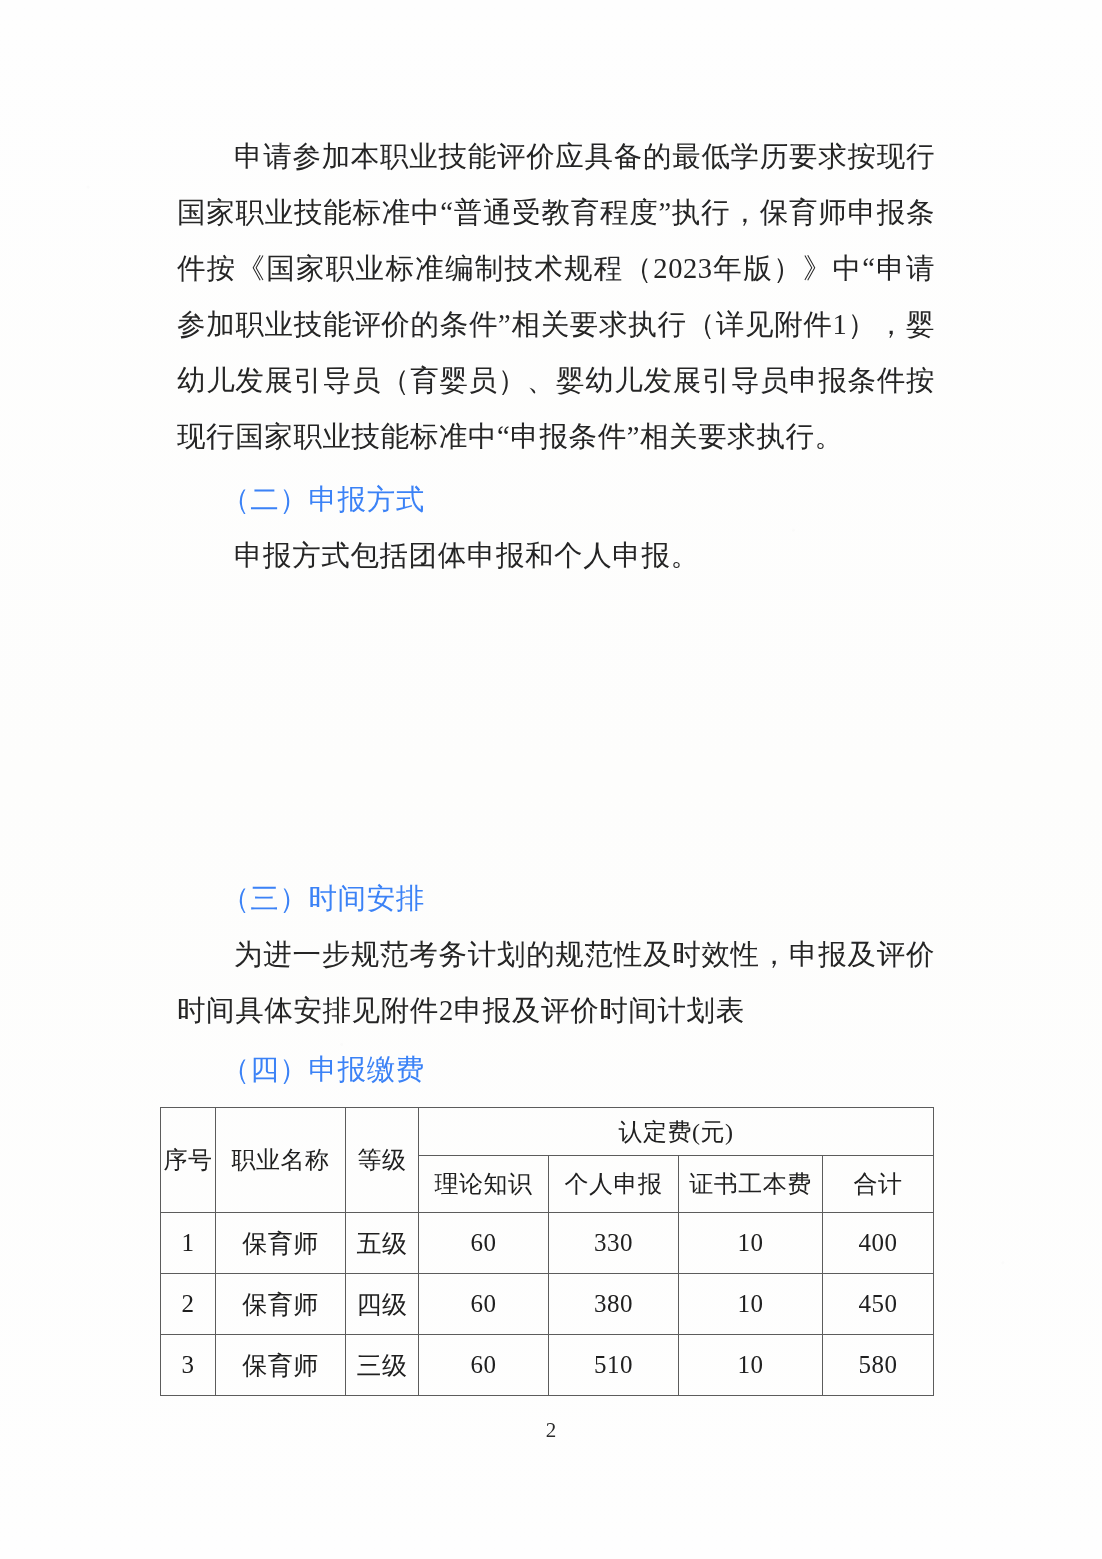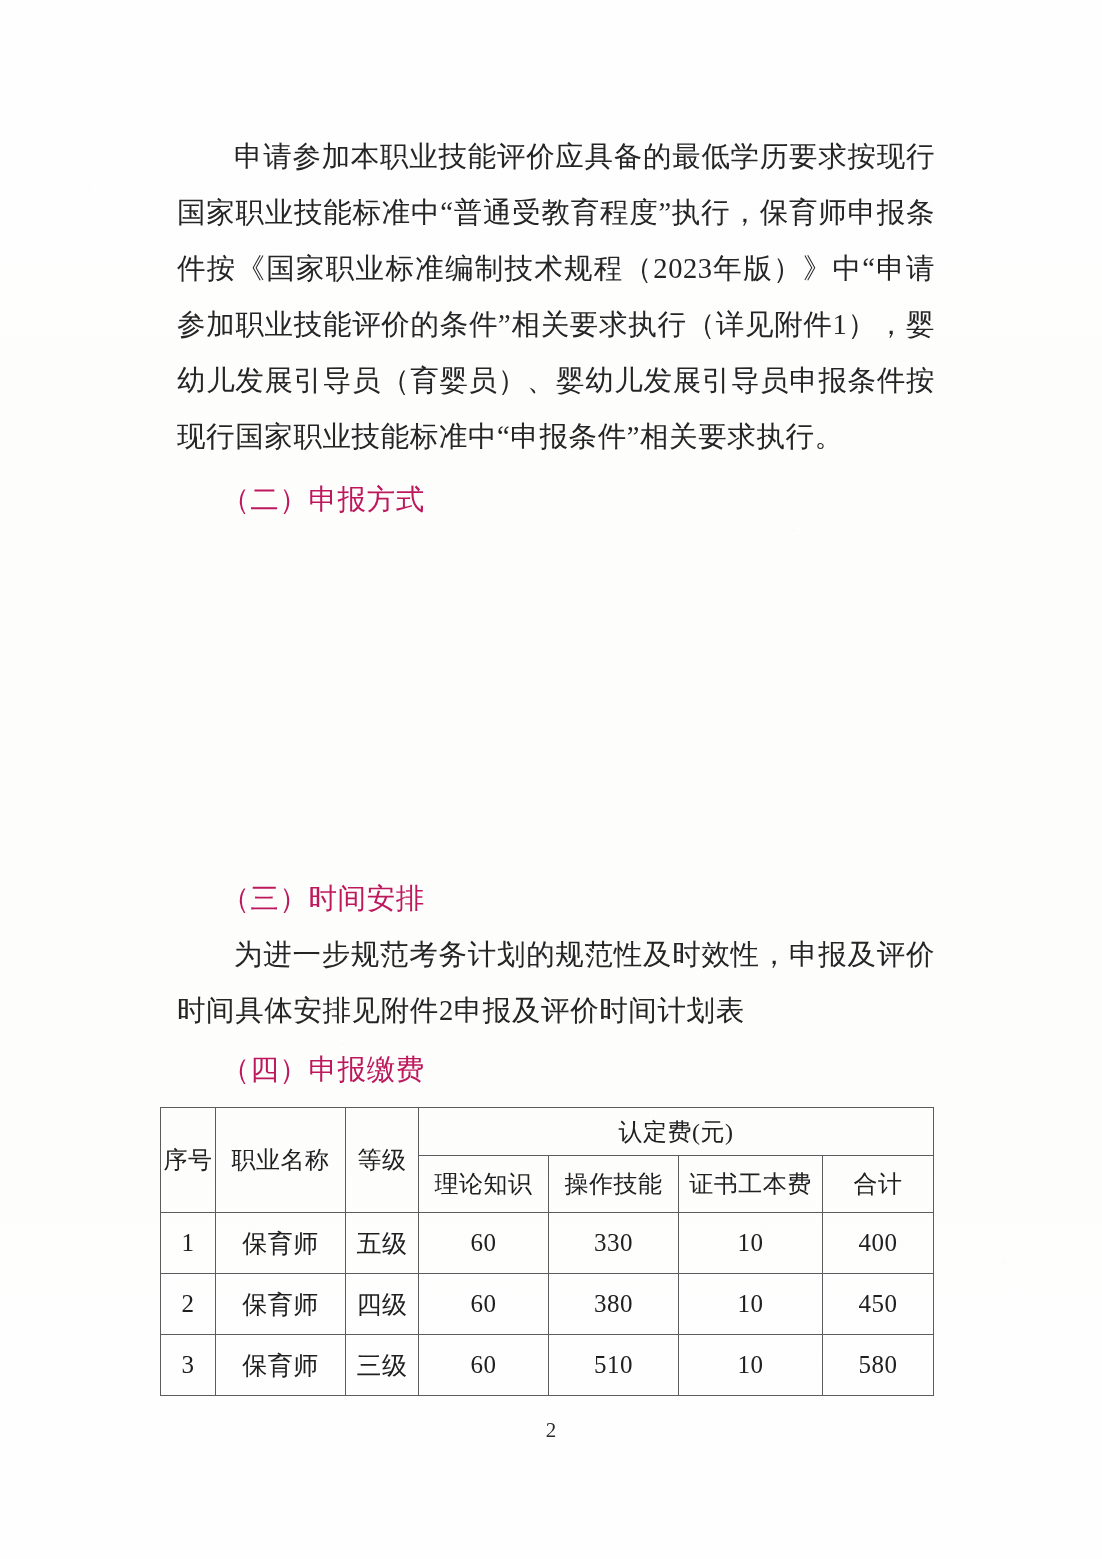--- a/index.html
+++ b/index.html
@@ -50,21 +50,21 @@
   }
 
   .indent { text-indent: 2em; }
 
   .heading {
     font-size: 28.5px;
     line-height: 57px;
     letter-spacing: 0.6px;
     margin: 0;
     text-indent: 1.55em;
-    color: #be185d;
+    color: #3b82f6;
   }
 
   
   #p-edu     { position: absolute; top: 129px;  left: 0; width: 758px; }
   #h-method  { position: absolute; top: 471px;  left: 0; width: 758px; }
   #p-method  { position: absolute; top: 528px;  left: 0; width: 758px; }
   #p-group   { position: absolute; top: 585px;  left: 0; width: 758px; }
   #p-indiv   { position: absolute; top: 756px;  left: 0; width: 758px; }
   #h-sched   { position: absolute; top: 870px;  left: 0; width: 758px; }
   #p-sched   { position: absolute; top: 927px;  left: 0; width: 758px; }
@@ -112,20 +112,21 @@
 <body>
 
 <div class="page"></div>
 
 <div class="content">
 
   <p id="p-edu" class="para indent">申请参加本职业技能评价应具备的最低学历要求按现行国家职业技能标准中“普通受教育程度”执行，保育师申报条件按《国家职业标准编制技术规程（2023年版）》中“申请参加职业技能评价的条件”相关要求执行（详见附件1），婴幼儿发展引导员（育婴员）、婴幼儿发展引导员申报条件按现行国家职业技能标准中“申报条件”相关要求执行。</p>
 
   <p id="h-method" class="heading">（二）申报方式</p>
 
+  <p id="p-method" class="para indent">申报方式包括团体申报和个人申报。</p>
 
 
 
   <p id="h-sched" class="heading">（三）时间安排</p>
 
   <p id="p-sched" class="para indent">为进一步规范考务计划的规范性及时效性，申报及评价时间具体安排见附件2申报及评价时间计划表</p>
 
   <p id="h-fee" class="heading">（四）申报缴费</p>
 
   <div class="fee-table-wrap">
@@ -141,21 +142,21 @@
       </colgroup>
       <thead>
         <tr>
           <th class="th-tall" rowspan="2">序号</th>
           <th class="th-tall" rowspan="2">职业名称</th>
           <th class="th-tall" rowspan="2">等级</th>
           <th class="th-group" colspan="4">认定费(元)</th>
         </tr>
         <tr>
           <th class="th-sub">理论知识</th>
-          <th class="th-sub">操作技能</th>
+          <th class="th-sub">个人申报</th>
           <th class="th-sub">证书工本费</th>
           <th class="th-sub">合计</th>
         </tr>
       </thead>
       <tbody id="fee-body">
           <tr class="row-data">
             <td class="num-cell">1</td>
             <td class="num-cell">保育师</td>
             <td class="num-cell">五级</td>
             <td class="num-cell">60</td>

